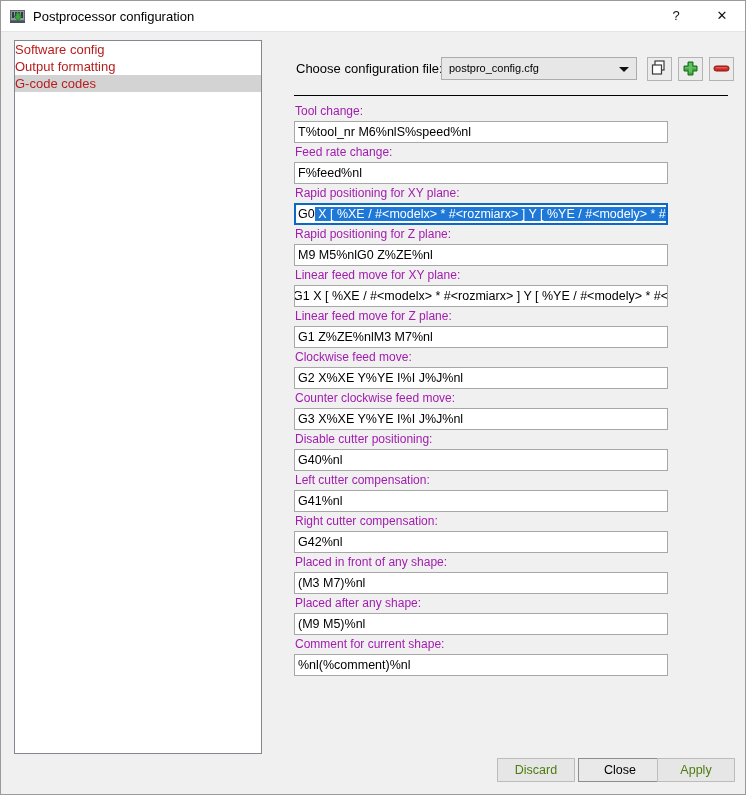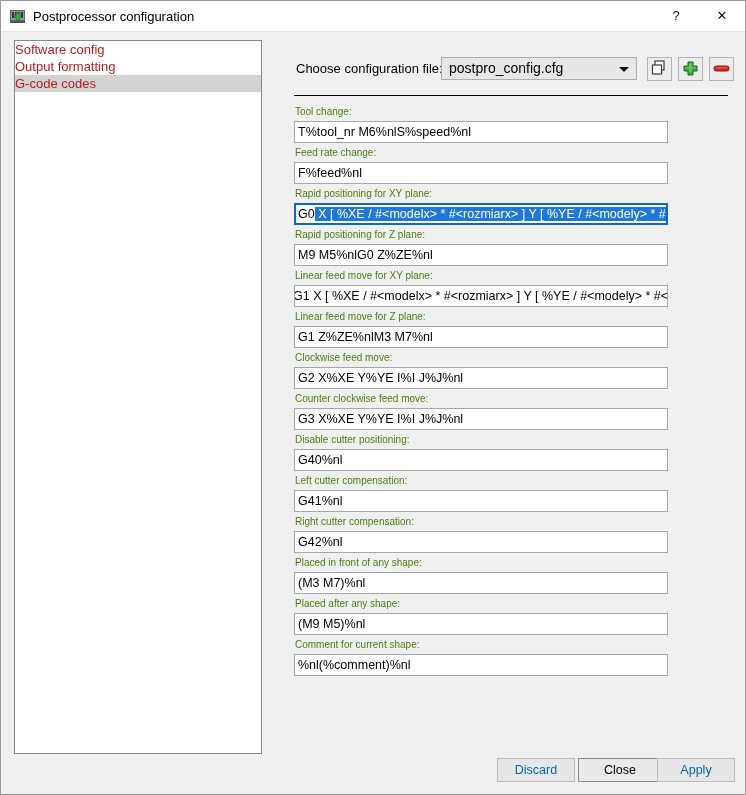--- a/index.html
+++ b/index.html
@@ -111,21 +111,21 @@
     background: #e7e7e7;
     border: 1px solid #acacac;
     box-sizing: border-box;
     cursor: default;
   }
   #config-combo-value {
     position: absolute;
     left: 7px; top: 0;
     height: 21px;
     line-height: 21px;
-    font-size: 14px;
+    font-size: 11px;
     white-space: nowrap;
   }
   #config-combo-arrow {
     position: absolute;
     right: 7px; top: 9px;
     width: 0; height: 0;
     border-left: 5px solid transparent;
     border-right: 5px solid transparent;
     border-top: 5px solid #101010;
   }
@@ -155,22 +155,22 @@
   #fields {
     position: absolute;
     left: 0; top: 62px;
     width: 448px;
   }
   .field-block { position: relative; }
   .field-label {
     height: 19px;
     line-height: 19px;
     padding-left: 8px;
-    font-size: 10px;
-    color: #4d7c0f;
+    font-size: 12px;
+    color: #a21caf;
     white-space: nowrap;
   }
   .field-input {
     position: relative;
     margin-left: 7px;
     width: 374px;
     height: 22px;
     background: #ffffff;
     border: 1px solid #a7a7a7;
     box-sizing: border-box;
@@ -211,21 +211,21 @@
   .dlgbtn {
     position: absolute;
     top: 12px;
     height: 24px;
     line-height: 23px;
     text-align: center;
     font-size: 12.5px;
     background: #e6e6e6;
     border: 1px solid #bcbcbc;
     box-sizing: border-box;
-    color: #0369a1;
+    color: #4d7c0f;
     cursor: default;
     white-space: nowrap;
   }
   .dlgbtn.enabled {
     background: #e9e9e9;
     border: 1px solid #8d8d8d;
     color: #000000;
   }
   #btn-discard { left: 496px; width: 78px; }
   #btn-closebtn { left: 577px; width: 84px; }

